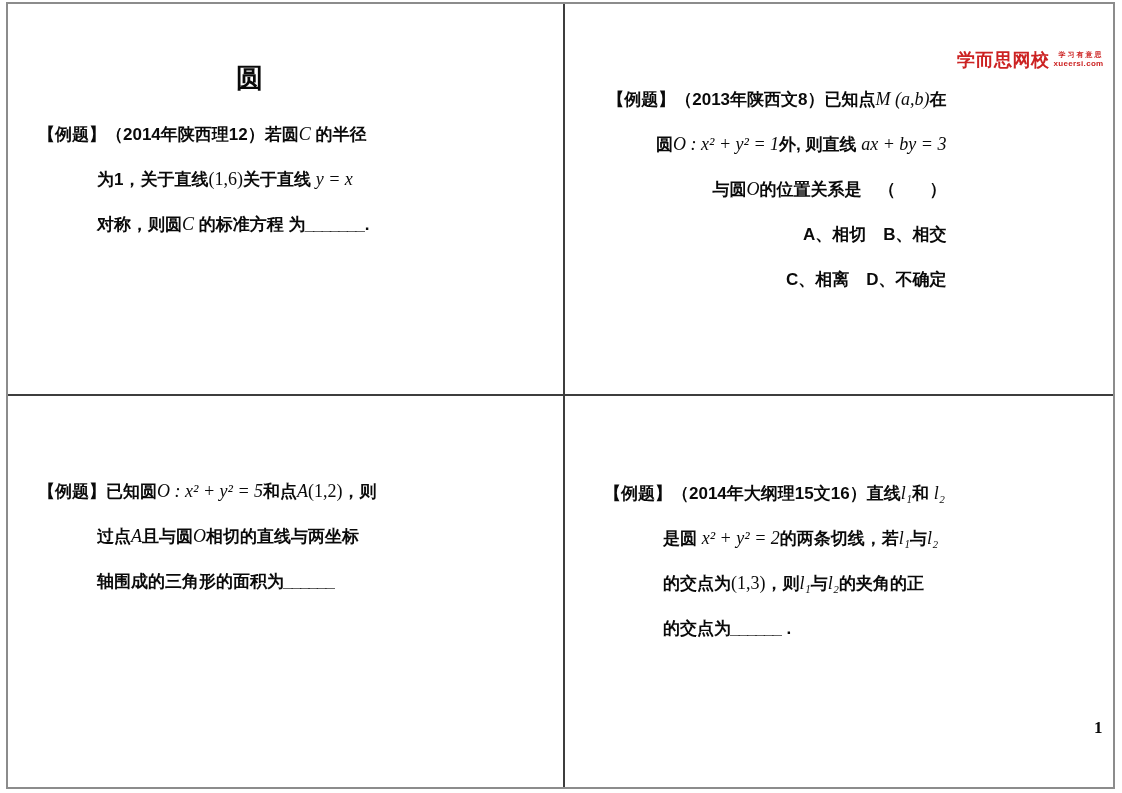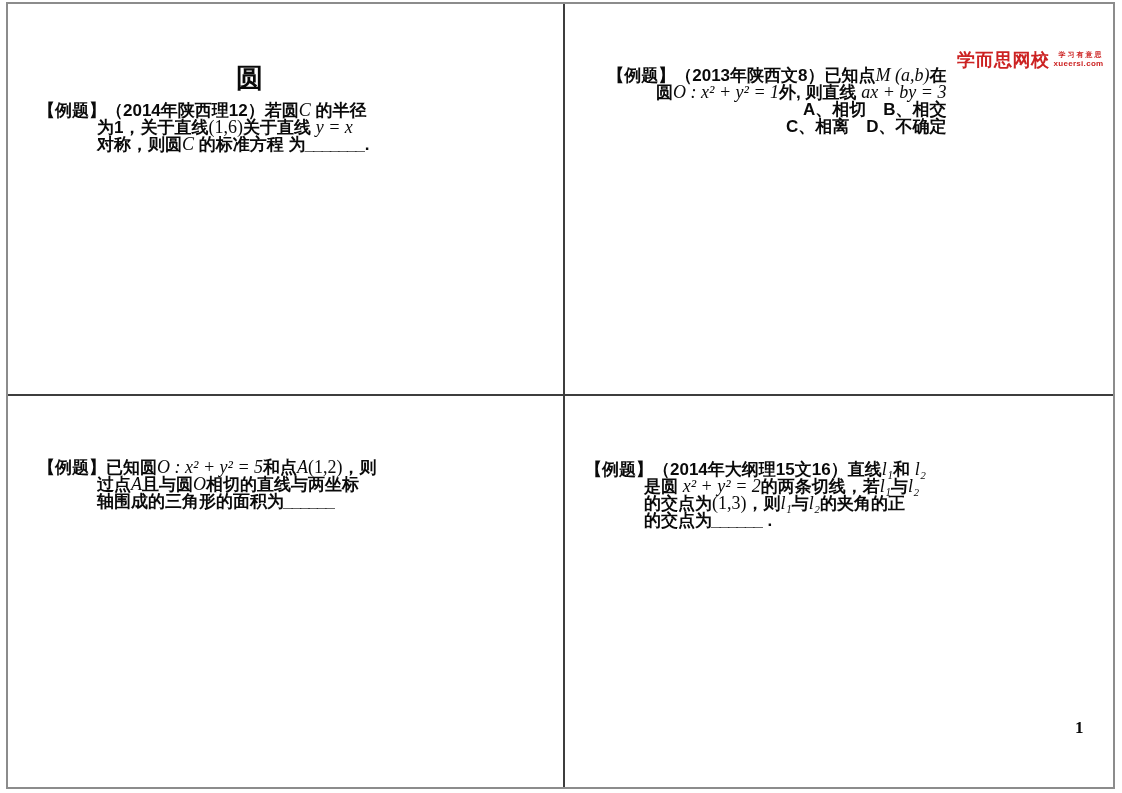--- a/index.html
+++ b/index.html
@@ -9,32 +9,32 @@
   #sheet { position:absolute; left:6px; top:2px; width:1109px; height:787px;
            background:#ffffff; border:2px solid #8c8c8c; }
 
   .vdiv { position:absolute; left:555px; top:0; width:2px; height:100%; background:#3d3d3d; }
   .hdiv { position:absolute; left:0; top:390px; width:100%; height:2px; background:#3d3d3d; }
 
   .slide { position:absolute; overflow:hidden; }
   #slide-tl { left:0;   top:0;   width:554px; height:390px; }
   #slide-tr { left:557px; top:0; width:548px; height:390px;text-align:right; }
   #slide-bl { left:0;   top:392px; width:554px; height:363px; }
-  #slide-br { left:546px; top:392px; width:548px; height:395px; }
+  #slide-br { left:565px; top:392px; width:548px; height:395px; }
 
   .slide-title { position:absolute; left:228px; top:58px; font-size:27px; font-weight:700;
                  line-height:32px; letter-spacing:1px; }
 
   .textblock { position:absolute; }
   #block-tl { left:30px; top:98px;  }
   #block-tr { left:32px; top:63px;  }
   #block-bl { left:30px; top:63px;  }
   #block-br { left:31px; top:65px;  }
 
-  .line { line-height:17px; white-space:nowrap; }
+  .line { line-height:25px; white-space:nowrap;margin-top:20px; }
   .line.cont { margin-left:59px; }
 
   .seg-cn { font-family:"Liberation Sans","DejaVu Sans",sans-serif; font-weight:700; font-size:17px; }
   .seg-m  { font-family:"Liberation Serif","DejaVu Serif",serif; font-style:italic; font-size:18px; font-weight:400; }
   .seg-mu { font-family:"Liberation Serif","DejaVu Serif",serif; font-size:18px; font-weight:400; }
   .seg-u  { font-family:"Liberation Sans","DejaVu Sans",sans-serif; font-weight:700; font-size:17px; letter-spacing:-1px;font-style:italic; }
 
   .logo { position:absolute; left:392px; top:46px; display:flex; align-items:flex-start; color:#cc2222; }
   .logo-brand { font-size:18px; font-weight:700; letter-spacing:0.5px; line-height:20px; }
   .logo-side  { margin-left:4px; display:flex; flex-direction:column; }
@@ -65,20 +65,21 @@
     <div class="logo">
       <span class="logo-brand">学而思网校</span>
       <span class="logo-side">
         <span class="logo-tagline">学习有意思</span>
         <span class="logo-domain">xueersi.com</span>
       </span>
     </div>
     <div class="textblock" id="block-tr">
         <div class="line"><span class="seg-cn">【例题】（2013年陕西文8）已知点</span><span class="seg-m">M (a,b)</span><span class="seg-cn">在</span></div>
         <div class="line cont"><span class="seg-cn">圆</span><span class="seg-m">O : x² + y² = 1</span><span class="seg-cn">外, 则直线 </span><span class="seg-m">ax + by = 3</span></div>
+        <div class="line cont"><span class="seg-cn">与圆</span><span class="seg-m">O</span><span class="seg-cn">的位置关系是　（　　）</span></div>
         <div class="line cont"><span class="seg-cn">A、相切　B、相交</span></div>
         <div class="line cont"><span class="seg-cn">C、相离　D、不确定</span></div>
       </div>
   </div>
 
   <div class="slide" id="slide-bl">
     <div class="textblock" id="block-bl">
         <div class="line"><span class="seg-cn">【例题】已知圆</span><span class="seg-m">O : x² + y² = 5</span><span class="seg-cn">和点</span><span class="seg-m">A</span><span class="seg-mu">(1,2)</span><span class="seg-cn">，则</span></div>
         <div class="line cont"><span class="seg-cn">过点</span><span class="seg-m">A</span><span class="seg-cn">且与圆</span><span class="seg-m">O</span><span class="seg-cn">相切的直线与两坐标</span></div>
         <div class="line cont"><span class="seg-cn">轴围成的三角形的面积为</span><span class="seg-u">______</span></div>

